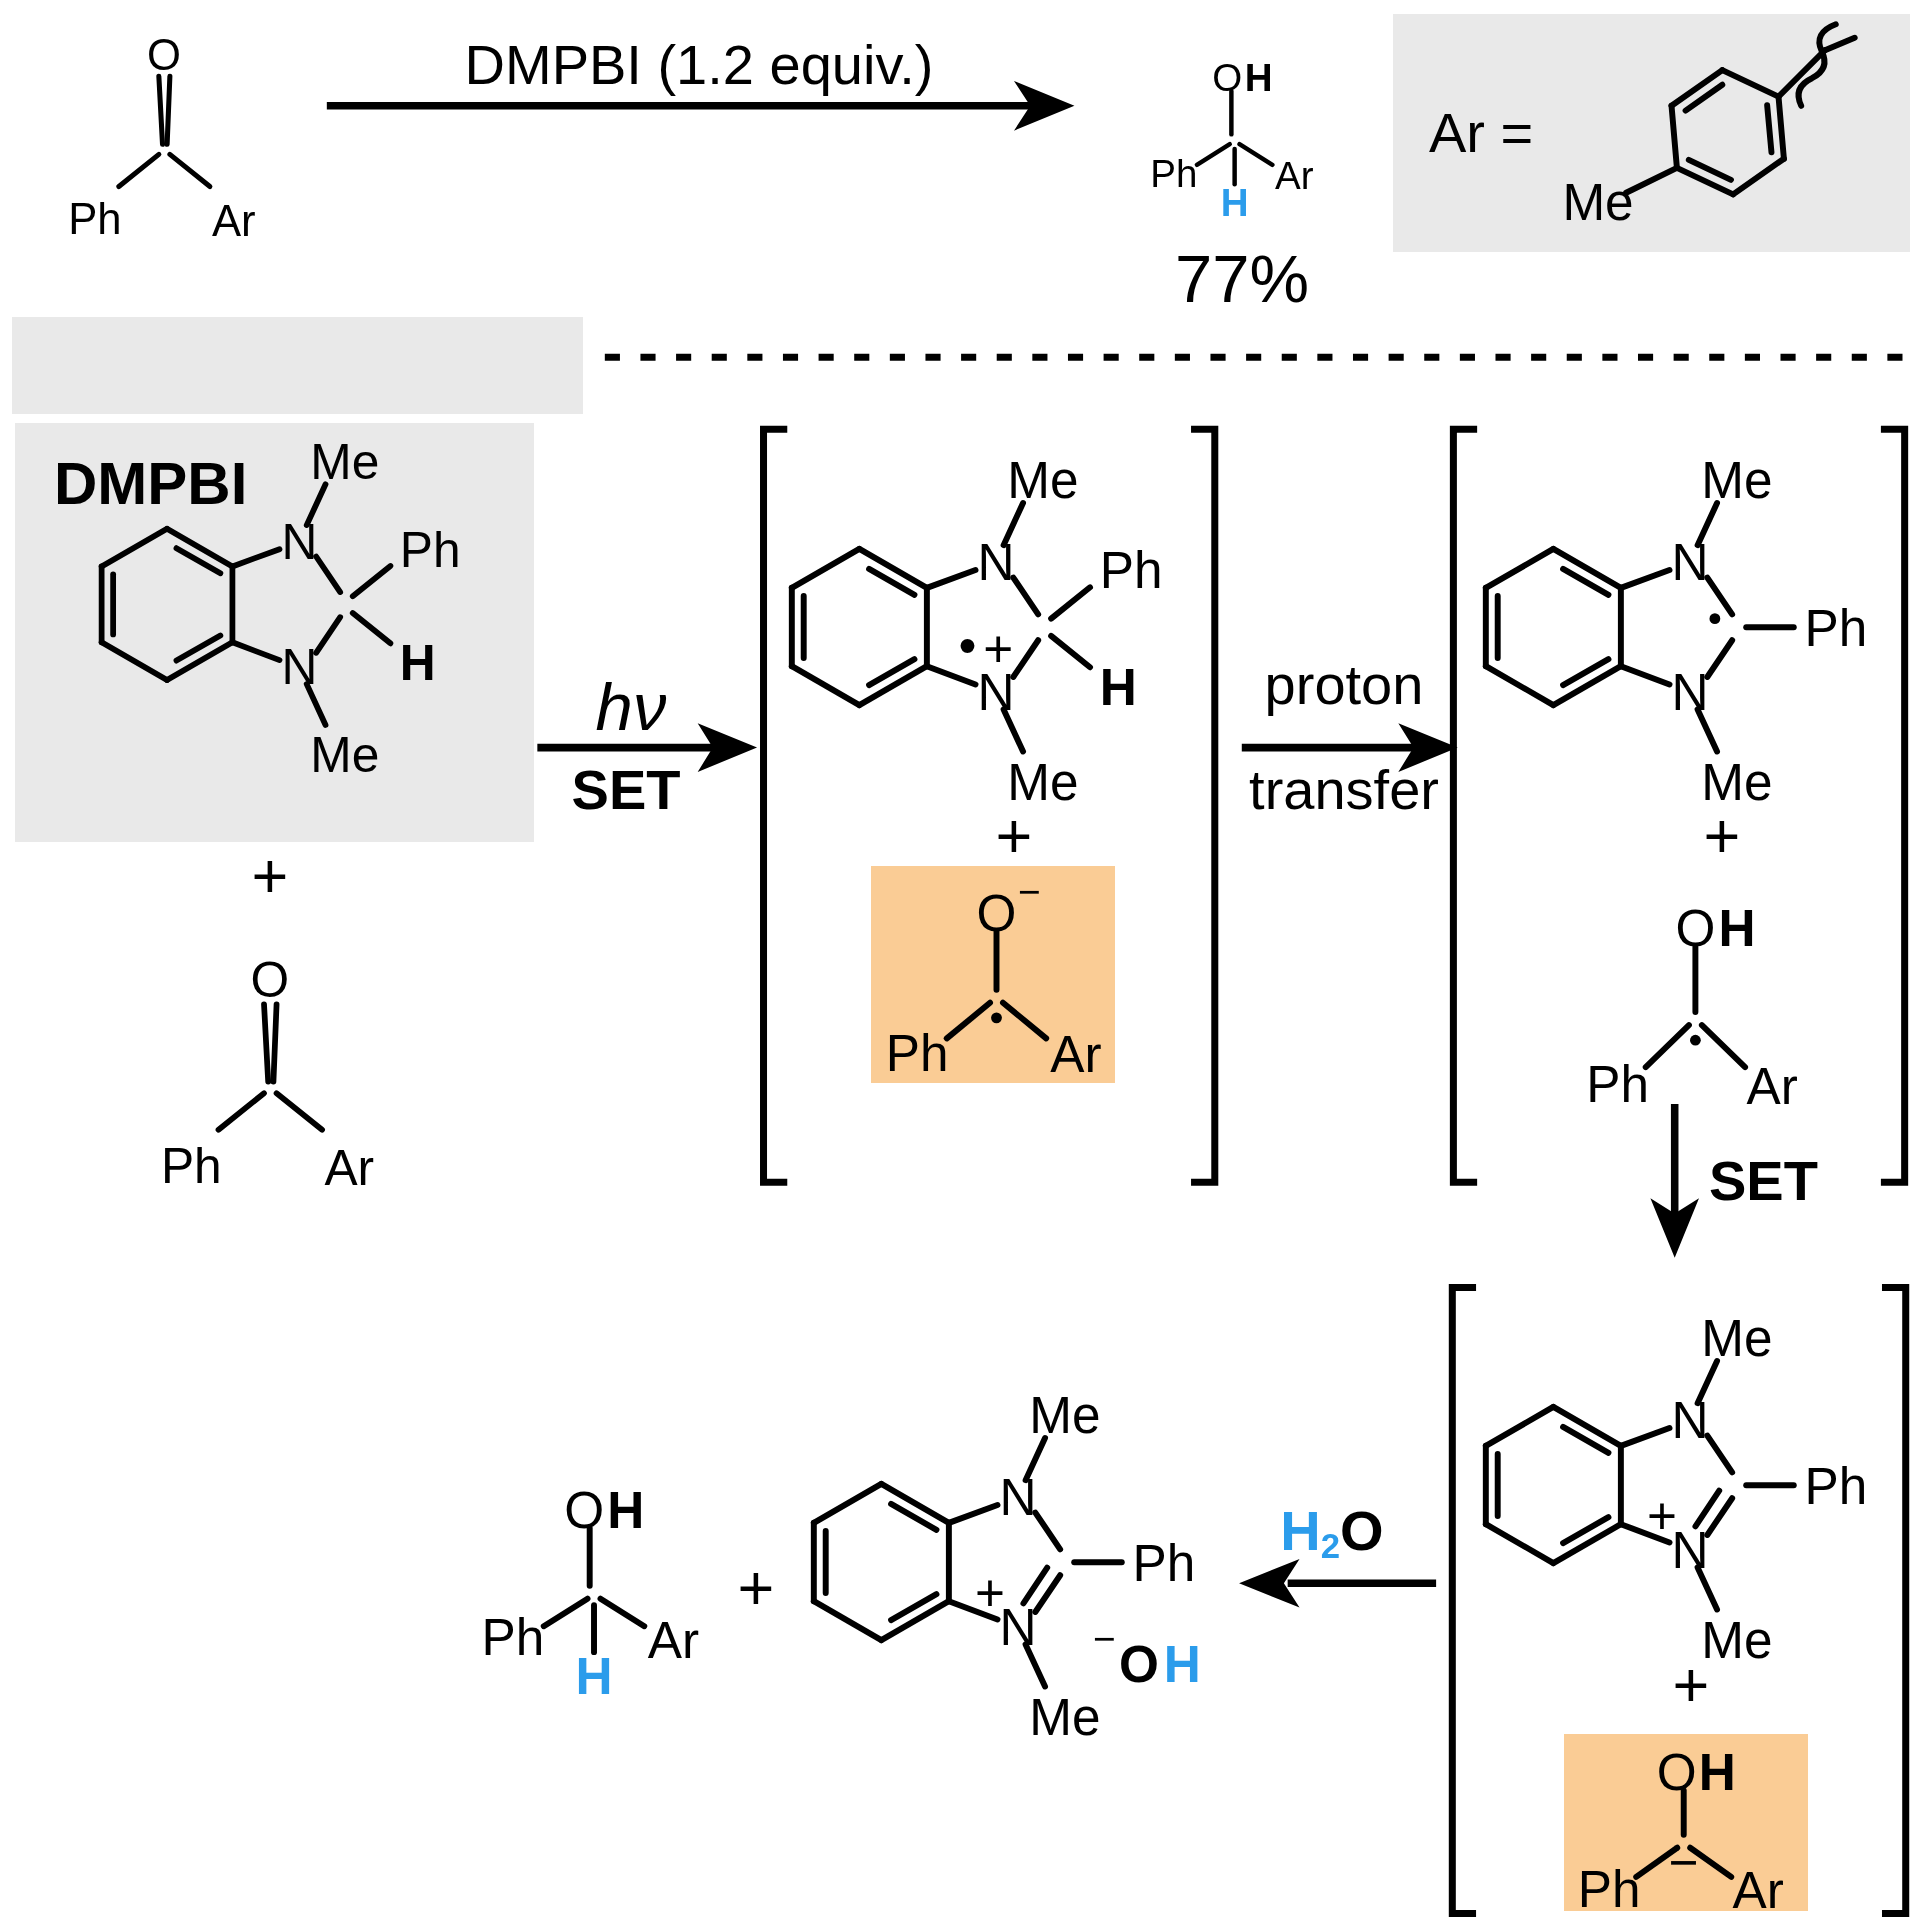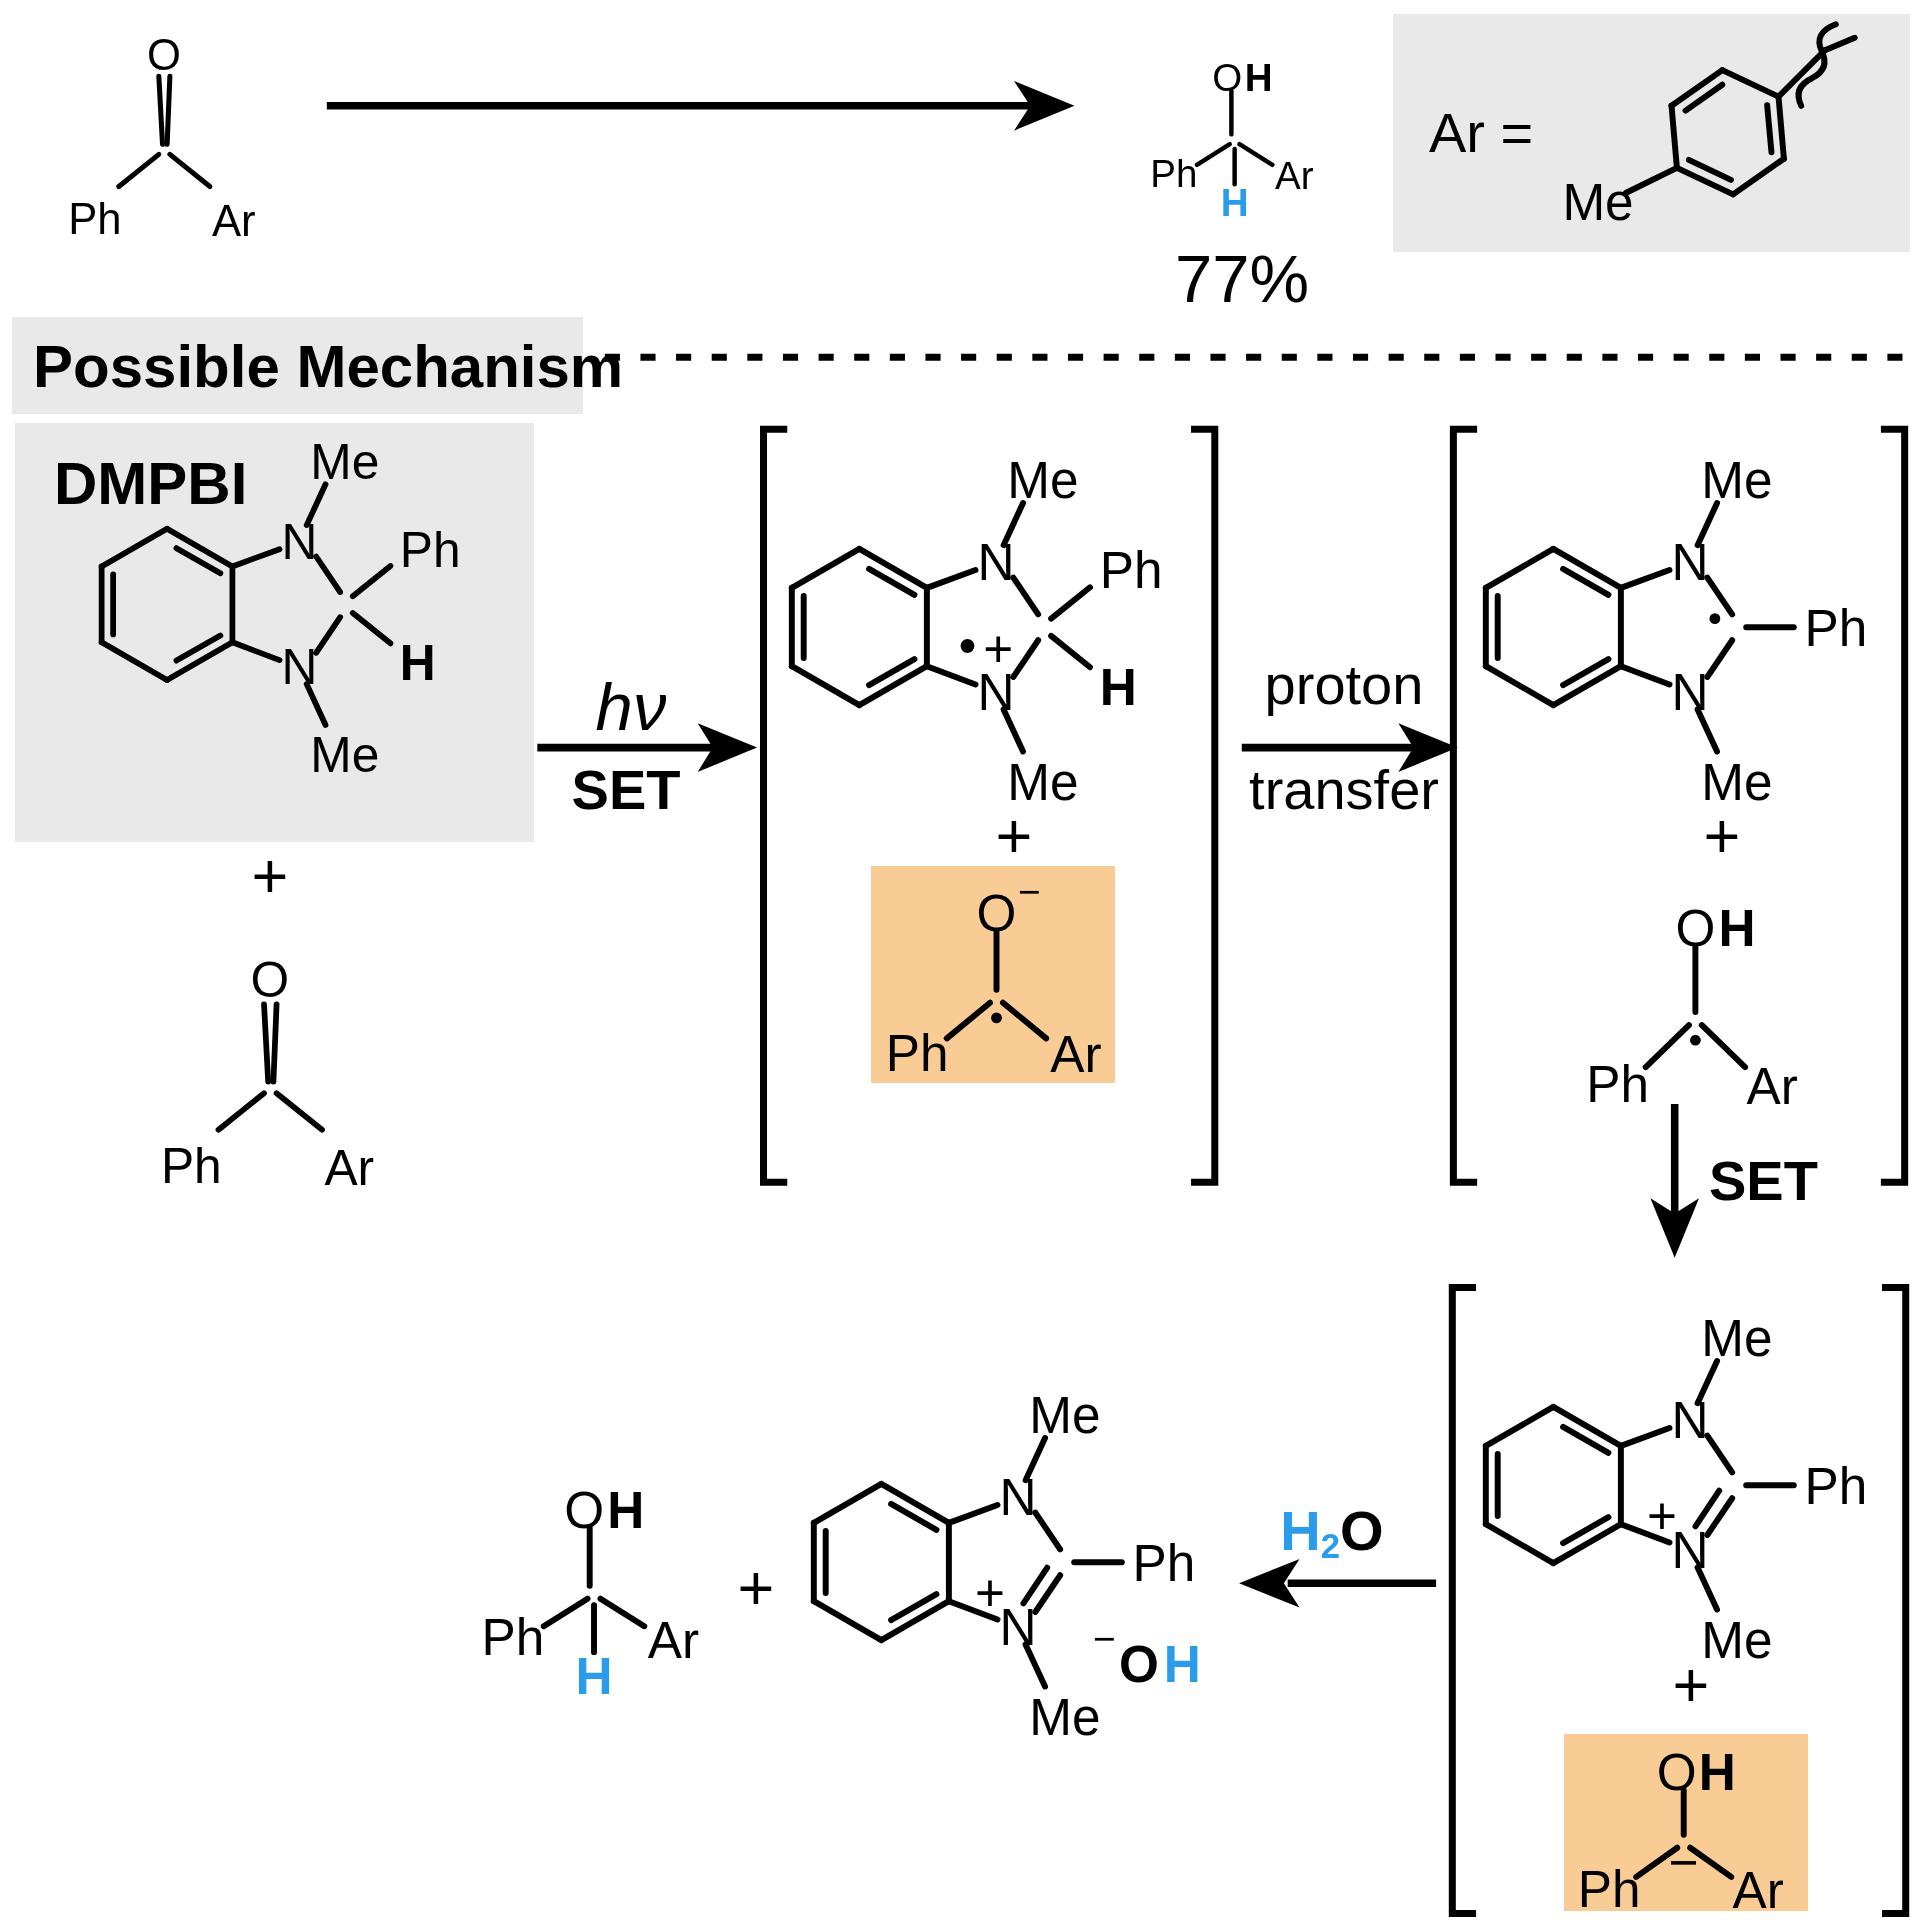--- a/index.html
+++ b/index.html
@@ -68,23 +68,23 @@
     <g>
       <path class="wire" d="M2736 795 H2692 V2190 H2736" stroke-width="13"></path>
       <path class="wire" d="M3484 795 H3528 V2190 H3484" stroke-width="13"></path>
     </g>
     <g>
       <path class="wire" d="M2734 2385 H2690 V3545 H2734" stroke-width="13"></path>
       <path class="wire" d="M3486 2385 H3530 V3545 H3486" stroke-width="13"></path>
     </g>
   </svg>
 
+  <div class="ctr t103" style="left:699px;top:64px"><span>DMPBI (1.2 equiv.)</span></div>
   <div class="ctr t110" style="left:1242px;top:278px"><span>77%</span></div>
   <div class="lt t103" style="left:1429px;top:132px"><span>Ar =</span></div>
-  <div class="lt t112b" style="left:33px;top:366px"><span>Possible Mechanism</span></div>
   <div class="lt t112b" style="left:54px;top:483px"><span>DMPBI</span></div>
 
   <div class="ctr t110 ital" style="left:631px;top:706px"><span>hν</span></div>
   <div class="ctr t103 bold" style="left:626px;top:789px"><span>SET</span></div>
   <div class="ctr t103" style="left:1344px;top:684px"><span>proton</span></div>
   <div class="ctr t103" style="left:1344px;top:789px"><span>transfer</span></div>
   <div class="lt t103 bold" style="left:1709px;top:1180px"><span>SET</span></div>
   <div class="ctr t103 bold" style="left:1332px;top:1532px"><span class="blue">H</span><span class="blue sb">2</span><span>O</span></div>
 
   <div class="ctr plus" style="left:270px;top:876px"><span>+</span></div>

